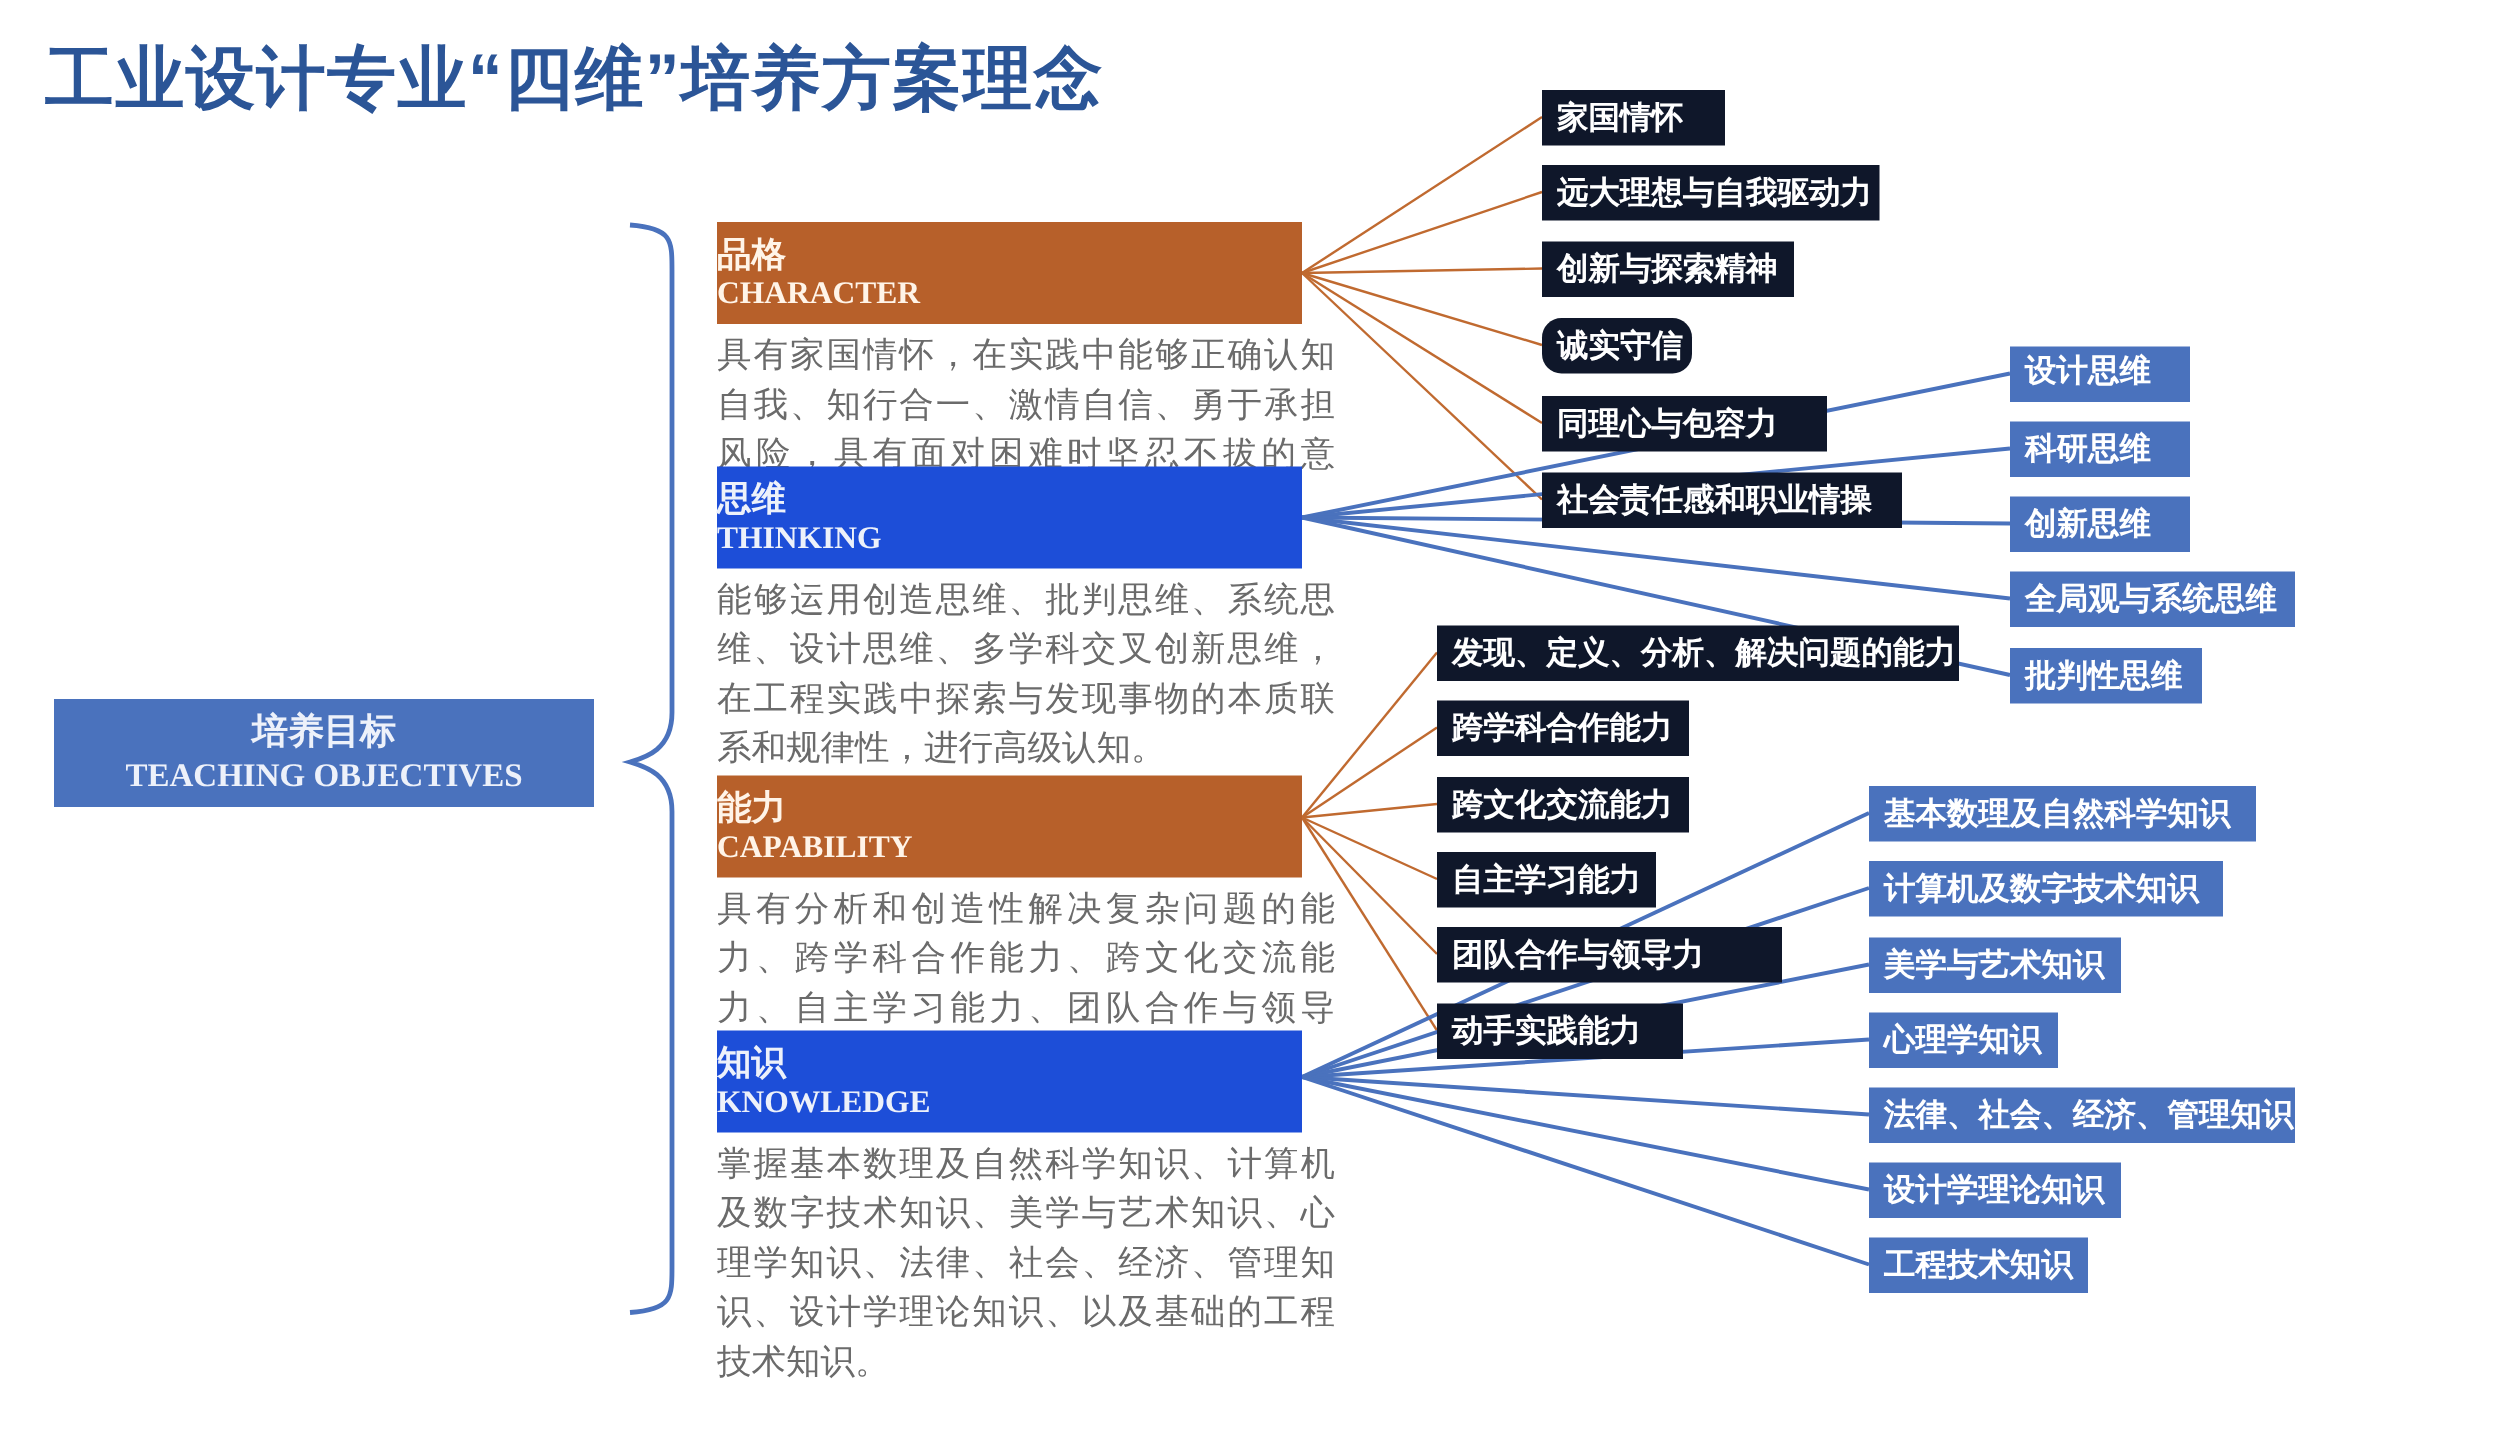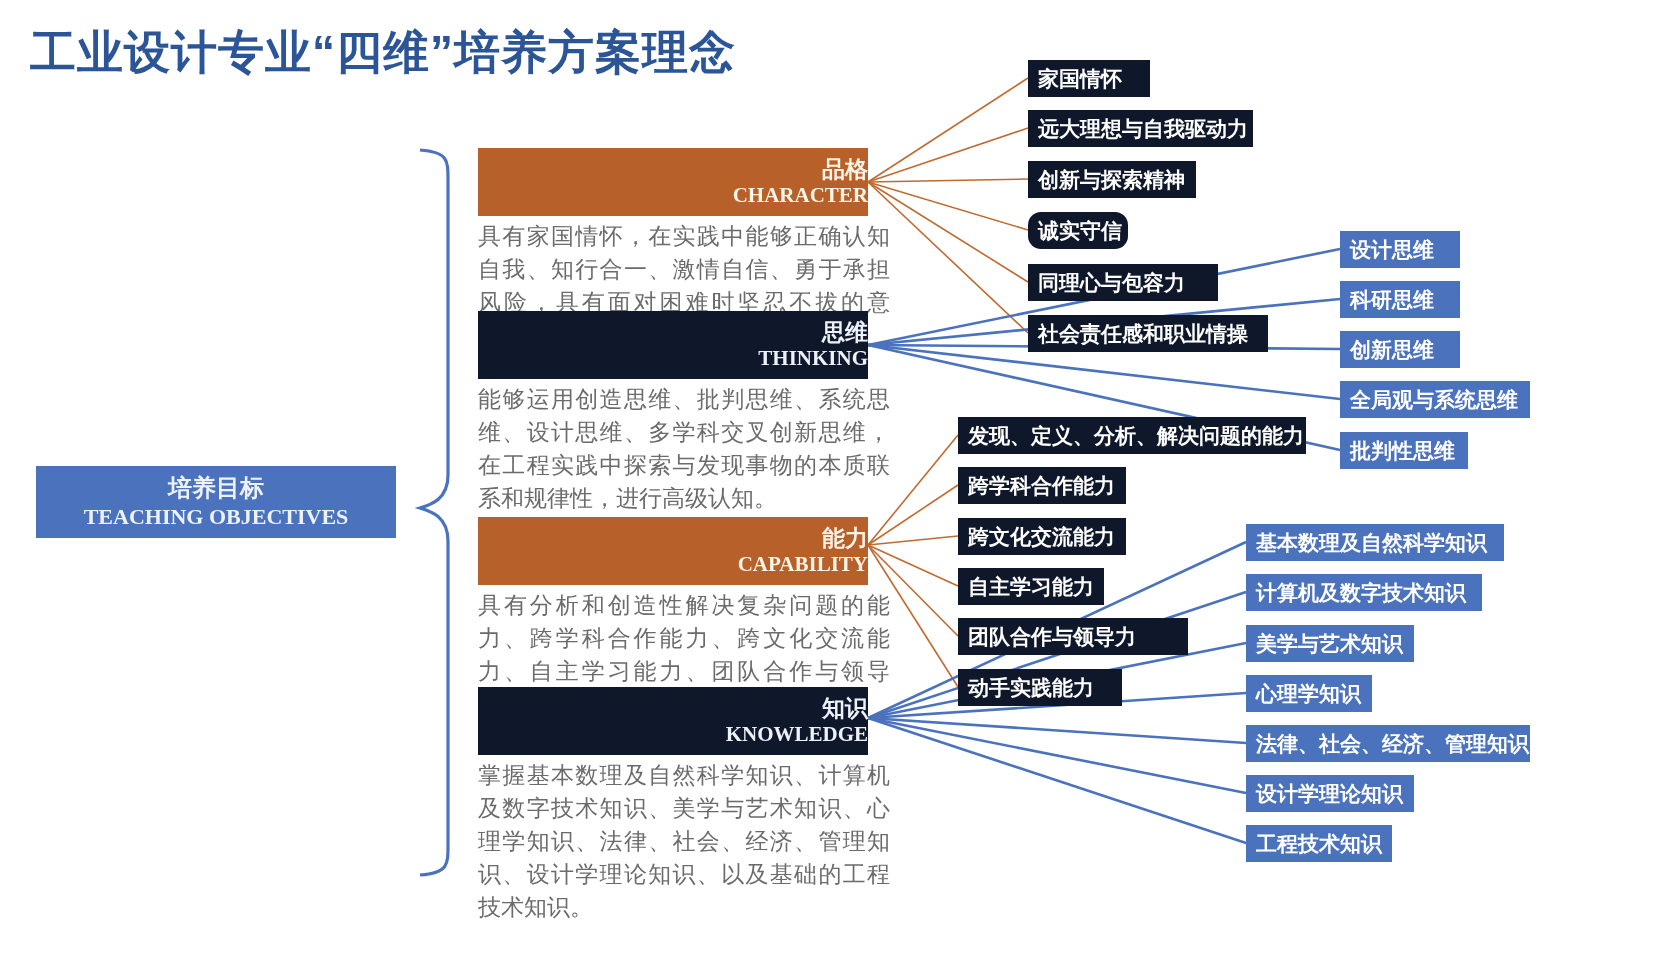--- a/index.html
+++ b/index.html
@@ -24,24 +24,24 @@
     font-size:21px;line-height:1.1;
     padding:0 10px;
     white-space:nowrap;
   }
   .node.orange{background:#0f172a;}
   .node.blue{background:#4A72BD;}
 
   
   .pillar-head{
     position:absolute;box-sizing:border-box;
-    display:flex;flex-direction:column;align-items:flex-end;justify-content:center;
+    display:flex;flex-direction:column;align-items:flex-start;justify-content:center;
     color:#FFF4E8;
   }
-  .pillar-head.blue{background:#0f172a;color:#EDF1FA;}
+  .pillar-head.blue{background:#1d4ed8;color:#EDF1FA;}
   .pillar-head.orange{background:#B7602A;}
   .pillar-head .cn{font-size:23px;font-weight:bold;line-height:1.15;}
   .pillar-head .en{font-size:21px;font-weight:bold;font-family:"Liberation Serif","DejaVu Serif",serif;line-height:1.2;}
 
   .pillar-desc{
     position:absolute;box-sizing:border-box;
     color:#6B6B6B;font-size:23px;line-height:1.44;
     text-align:justify;
   }
 
@@ -118,21 +118,21 @@
   <div class="node orange" style="left:1028px;top:212px;width:100px;height:37px;border-radius:13px;">诚实守信</div>
   <div class="node orange" style="left:1028px;top:264px;width:190px;height:37px;">同理心与包容力</div>
   <div class="node orange" style="left:1028px;top:315px;width:240px;height:37px;">社会责任感和职业情操</div>
 
   <div class="pillar-head blue" style="left:478px;top:311px;width:390px;height:68px;">
     <div class="cn">思维</div>
     <div class="en">THINKING</div>
   </div>
   <div class="pillar-desc" style="left:478px;top:383px;width:412px;">能够运用创造思维、批判思维、系统思维、设计思维、多学科交叉创新思维，在工程实践中探索与发现事物的本质联系和规律性，进行高级认知。</div>
 
-  <div class="node blue" style="left:1340px;top:231px;width:120px;height:37px;">设计思维</div>
+  <div class="node blue" style="left:1340px;top:231px;width:120px;height:37px;font-family:Liberation Mono, monospace;">设计思维</div>
   <div class="node blue" style="left:1340px;top:281px;width:120px;height:37px;">科研思维</div>
   <div class="node blue" style="left:1340px;top:331px;width:120px;height:37px;">创新思维</div>
   <div class="node blue" style="left:1340px;top:381px;width:190px;height:37px;">全局观与系统思维</div>
   <div class="node blue" style="left:1340px;top:432px;width:128px;height:37px;">批判性思维</div>
 
   <div class="pillar-head orange" style="left:478px;top:517px;width:390px;height:68px;">
     <div class="cn">能力</div>
     <div class="en">CAPABILITY</div>
   </div>
   <div class="pillar-desc" style="left:478px;top:589px;width:412px;">具有分析和创造性解决复杂问题的能力、跨学科合作能力、跨文化交流能力、自主学习能力、团队合作与领导力、动手实践能力。</div>

